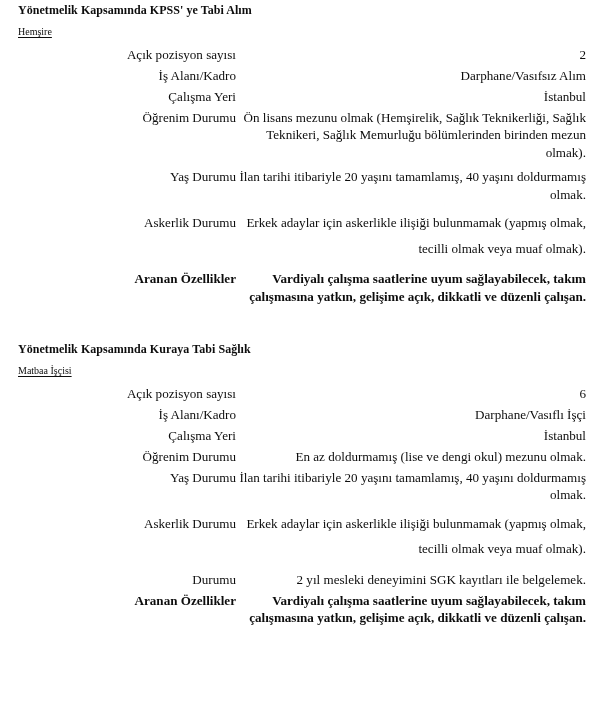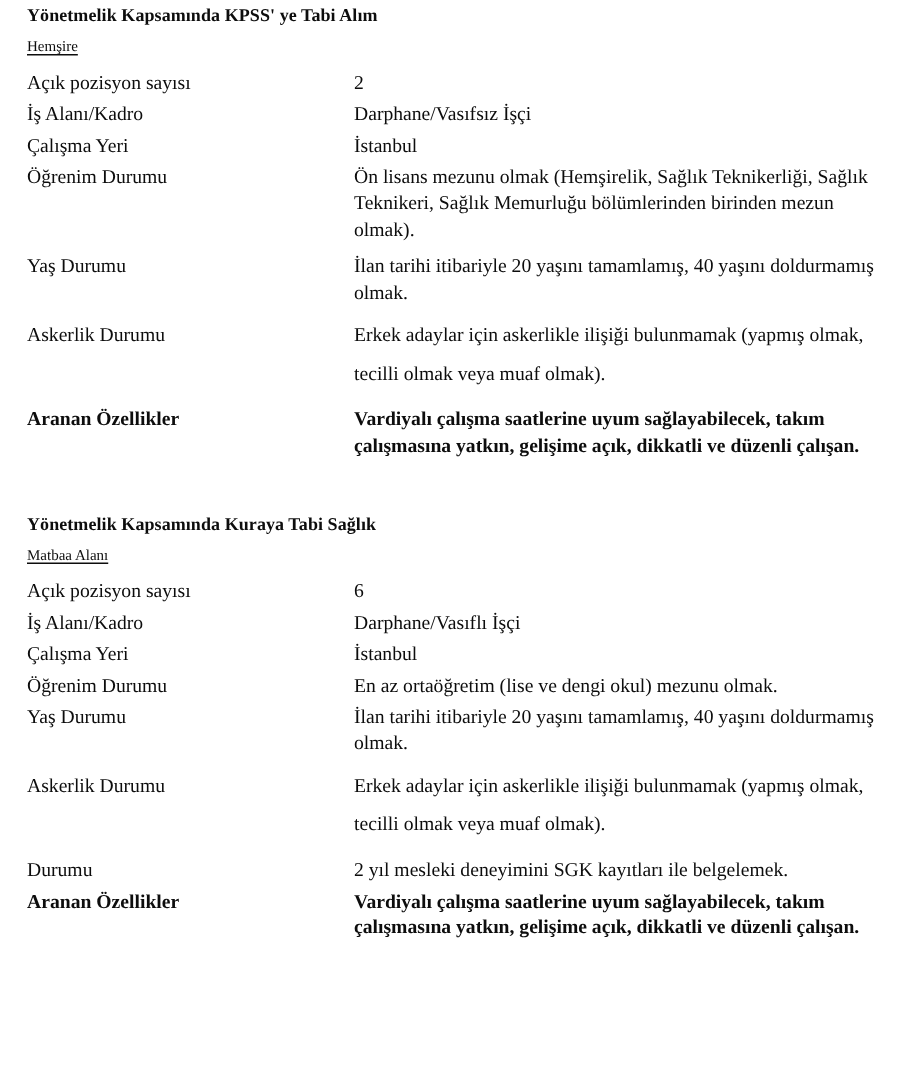--- a/index.html
+++ b/index.html
@@ -59,21 +59,21 @@
     font-size: 13.1px;
   }
   td.label {
     width: 218px;
     padding-right: 6px;
     white-space: nowrap;
   }
   td.value { width: auto; }
 
   
-  tr.row > td { padding-bottom: 5px; line-height: 1.30; }
+  tr.row > td { padding-bottom: 5px; line-height: 1.30; text-align: right; }
   tr.row.tight > td { padding-bottom: 4px; line-height: 1.30; }
   tr.row.loose > td { padding-bottom: 9px; line-height: 1.95; }
   tr.row.block > td { padding-bottom: 7px; line-height: 1.33; }
   tr.row.last > td { padding-bottom: 0; font-weight: bold; }
 
   .gap-between-sections { height: 38px; }
 </style>
 </head>
 <body>
 
@@ -86,21 +86,21 @@
       <div class="sub-title"><span class="u">Hemşire</span></div>
 
       <table class="spec">
         <tbody>
           <tr class="row tight">
             <td class="label">Açık pozisyon sayısı</td>
             <td class="value">2</td>
           </tr>
           <tr class="row tight">
             <td class="label">İş Alanı/Kadro</td>
-            <td class="value">Darphane/Vasıfsız İşçi</td>
+            <td class="value">Darphane/Vasıfsız Alım</td>
           </tr>
           <tr class="row tight">
             <td class="label">Çalışma Yeri</td>
             <td class="value">İstanbul</td>
           </tr>
           <tr class="row block">
             <td class="label">Öğrenim Durumu</td>
             <td class="value">Ön lisans mezunu olmak (Hemşirelik, Sağlık Teknikerliği, Sağlık Teknikeri, Sağlık Memurluğu bölümlerinden birinden mezun olmak).</td>
           </tr>
           <tr class="row block">
@@ -117,39 +117,39 @@
           </tr>
         </tbody>
       </table>
     </div>
 
     <div class="gap-between-sections"></div>
 
     <div class="section">
       <div class="section-title">Yönetmelik Kapsamında Kuraya Tabi Sağlık</div>
 
-      <div class="sub-title"><span class="u">Matbaa Alanı</span></div>
+      <div class="sub-title"><span class="u">Matbaa İşçisi</span></div>
 
       <table class="spec">
         <tbody>
           <tr class="row tight">
             <td class="label">Açık pozisyon sayısı</td>
             <td class="value">6</td>
           </tr>
           <tr class="row tight">
             <td class="label">İş Alanı/Kadro</td>
             <td class="value">Darphane/Vasıflı İşçi</td>
           </tr>
           <tr class="row tight">
             <td class="label">Çalışma Yeri</td>
             <td class="value">İstanbul</td>
           </tr>
           <tr class="row tight">
             <td class="label">Öğrenim Durumu</td>
-            <td class="value">En az ortaöğretim (lise ve dengi okul) mezunu olmak.</td>
+            <td class="value">En az doldurmamış (lise ve dengi okul) mezunu olmak.</td>
           </tr>
           <tr class="row block">
             <td class="label">Yaş Durumu</td>
             <td class="value">İlan tarihi itibariyle 20 yaşını tamamlamış, 40 yaşını doldurmamış olmak.</td>
           </tr>
           <tr class="row loose">
             <td class="label">Askerlik Durumu</td>
             <td class="value">Erkek adaylar için askerlikle ilişiği bulunmamak (yapmış olmak, tecilli olmak veya muaf olmak).</td>
           </tr>
           <tr class="row tight">

